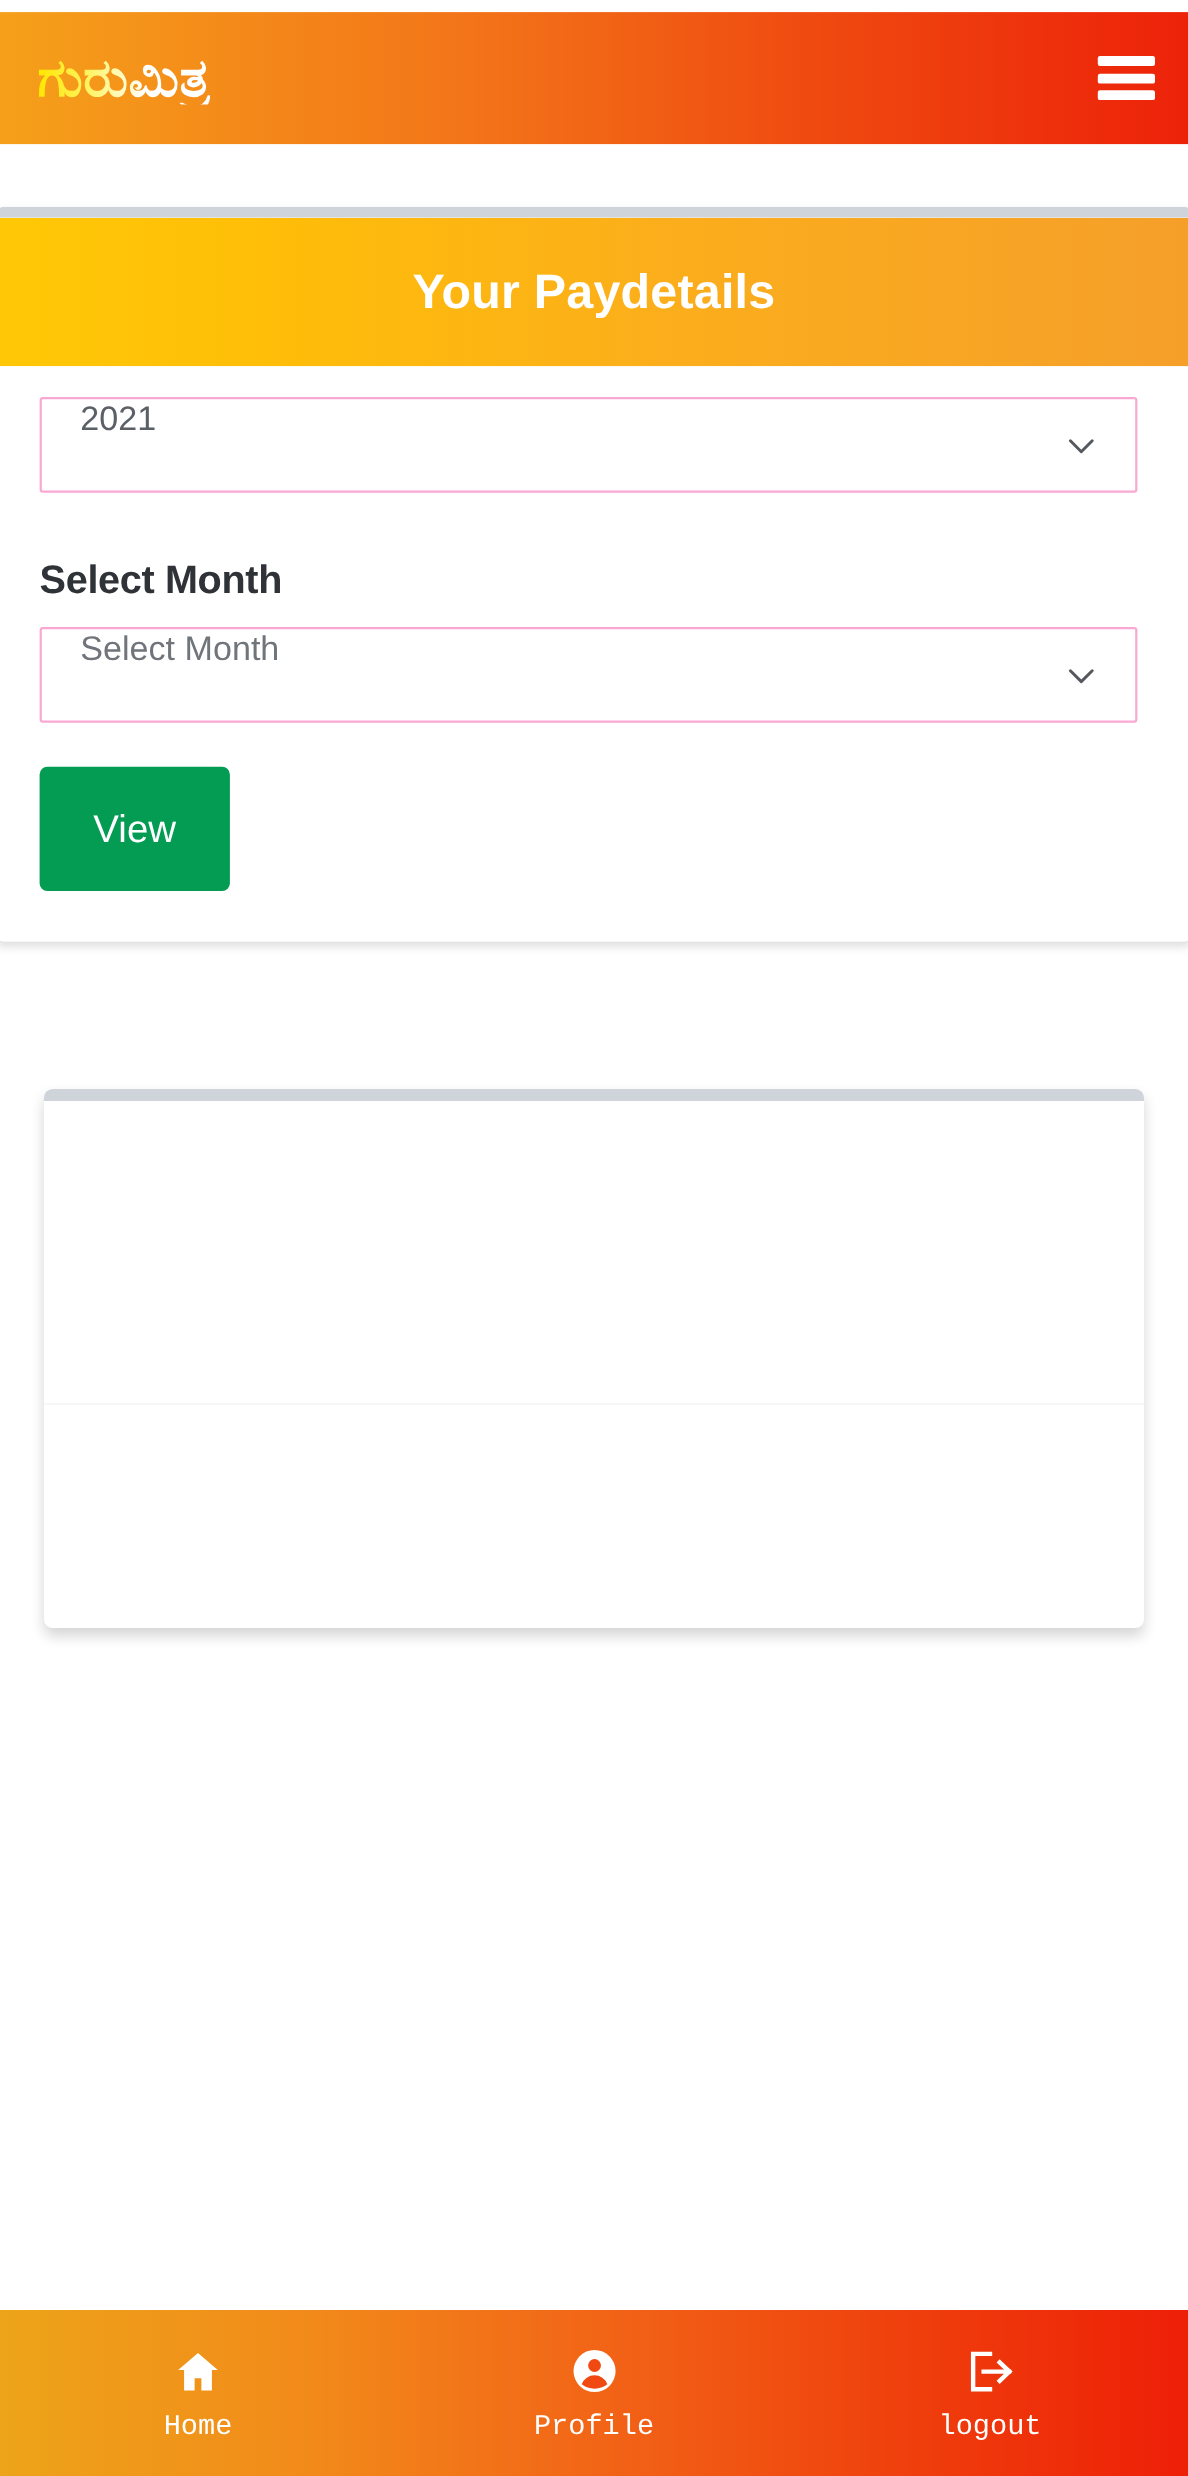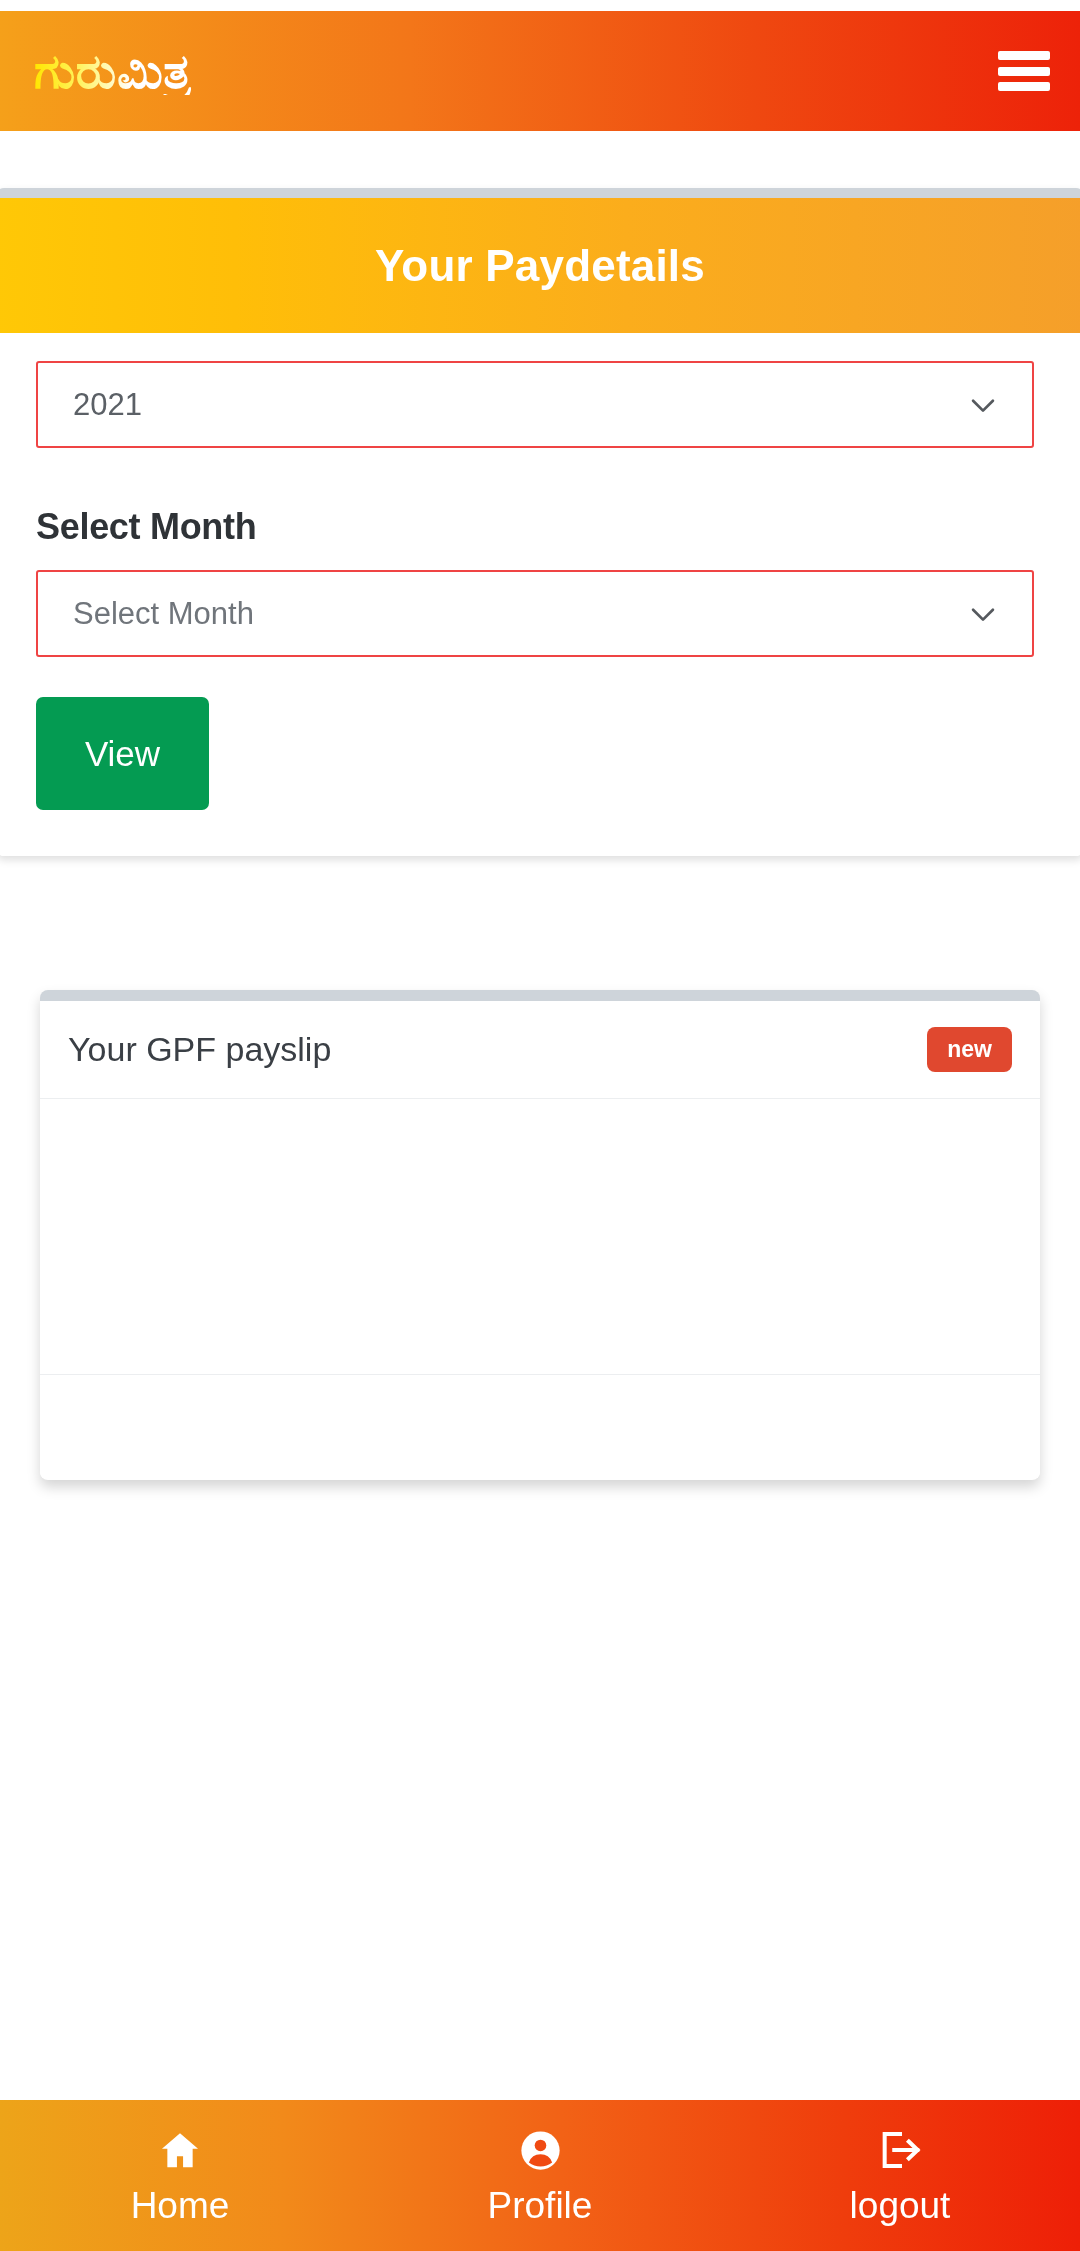--- a/index.html
+++ b/index.html
@@ -100,25 +100,25 @@
     color: #2f3337;
     margin-top: 14px;
     margin-bottom: 22px;
     letter-spacing: -0.3px;
   }
 
   .select-wrap {
     position: relative;
     width: 998px;
     height: 87px;
-    border: 2px solid #ef4444;
+    border: 2px solid #f9a8d4;
     border-radius: 3px;
     background: #ffffff;
     display: flex;
-    align-items: center;
+    align-items: flex-start;
     cursor: pointer;
   }
   .select-value {
     font-size: 31px;
     color: #5b6066;
     padding-left: 35px;
     font-family: "Liberation Sans", sans-serif;
   }
   .select-value.placeholder { color: #70757b; }
 
@@ -220,22 +220,22 @@
   }
   .navicon {
     width: 46px;
     height: 46px;
     display: flex;
     align-items: center;
     justify-content: center;
   }
   .navlabel {
     color: #ffffff;
-    font-size: 37px;
-    font-family: Liberation Sans, sans-serif;
+    font-size: 26px;
+    font-family: Liberation Mono, monospace;
     line-height: 1;
   }
 </style>
 </head>
 <body>
 
 <div class="page">
 
   <div class="appbar">
     <div class="brand">ಗುರುಮಿತ್ರ</div>
@@ -270,24 +270,20 @@
         <svg class="chevron" viewBox="0 0 24 24" fill="none" stroke="#55595e" stroke-width="1.9" stroke-linecap="round" stroke-linejoin="round">
           <polyline points="5 9 12 16 19 9"></polyline>
         </svg>
       </div>
 
       <button class="view-btn">View</button>
     </div>
   </div>
 
   <div class="gpf-card">
-    <div class="gpf-head">
-      <div class="gpf-title">Your GPF payslip</div>
-      <div class="badge-new">new</div>
-    </div>
     <div class="gpf-body"></div>
     <div class="gpf-foot"></div>
   </div>
 
   <div class="bottomnav">
 
     <div class="navitem">
       <div class="navicon">
         <svg viewBox="0 0 24 24" width="46" height="46" fill="#ffffff">
           <path d="M12 3.2 2.6 11.3h2.8V21h5V15.2h3.2V21h5v-9.7h2.8z"></path>

